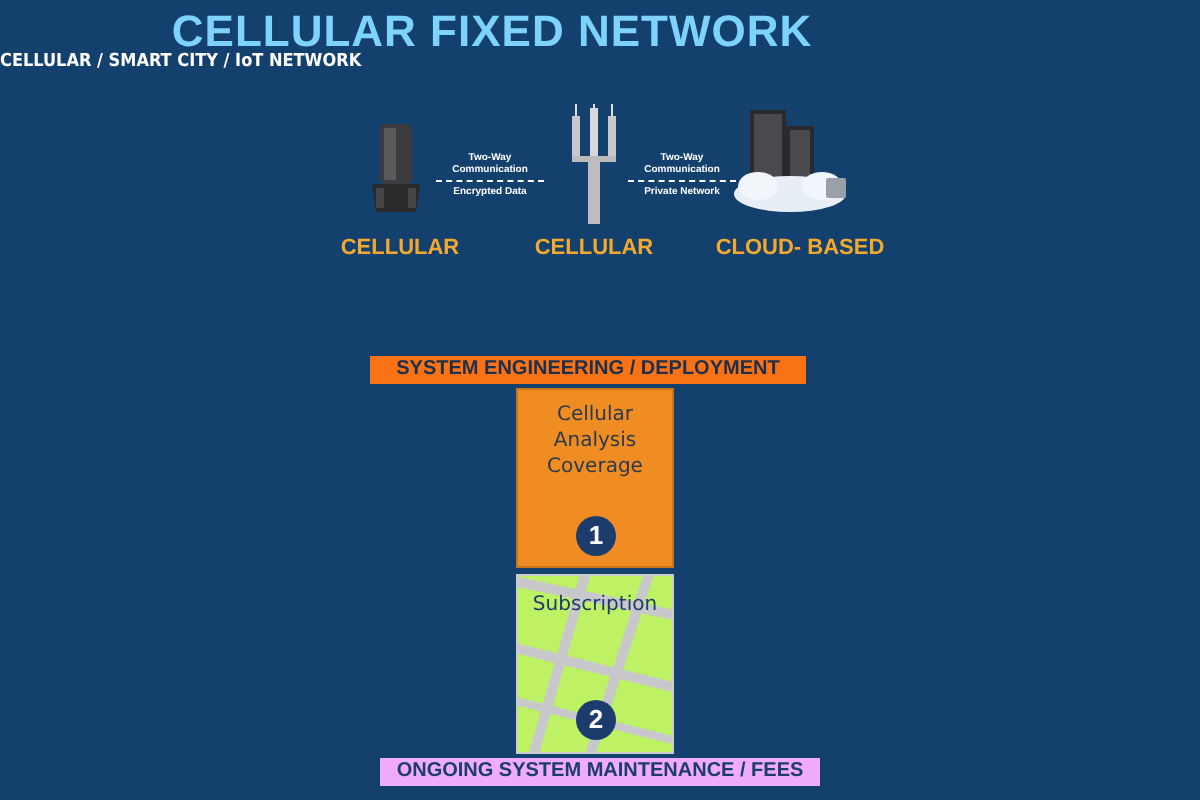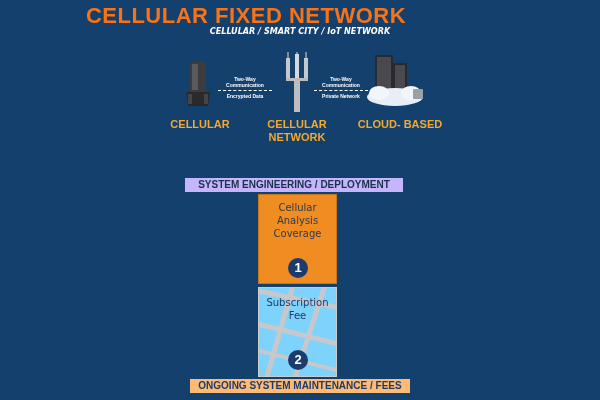--- a/index.html
+++ b/index.html
@@ -1,28 +1,28 @@
 <!DOCTYPE html>
 <html><head>
 <meta charset="utf-8">
 <style>
   html,body{margin:0;padding:0;}
   body{width:600px;height:400px;background:#14406e;position:relative;overflow:hidden;font-family:"Liberation Sans","DejaVu Sans",sans-serif;}
-  .title{position:absolute;top:3px;left:0;width:492px;text-align:center;color:#f97316;font-weight:bold;font-size:22px;letter-spacing:0.5px;}
-  .subtitle{position:absolute;top:26px;left:0;width:600px;text-align:center;color:#fff;font-weight:bold;font-size:9px;font-family:"DejaVu Sans Condensed","Liberation Sans",sans-serif;font-style:italic;}
+  .title{position:absolute;top:3px;left:0;width:492px;text-align:center;color:#7dd3fc;font-weight:bold;font-size:22px;letter-spacing:0.5px;}
+  .subtitle{position:absolute;top:26px;left:0;width:600px;text-align:left;color:#fff;font-weight:bold;font-size:9px;font-family:"DejaVu Sans Condensed","Liberation Sans",sans-serif;}
   .node-label{position:absolute;color:#f2a92e;font-weight:bold;font-size:11px;text-align:center;line-height:13px;}
   .conn{position:absolute;color:#fff;font-size:5px;text-align:center;font-weight:bold;}
   .conn .line{border-top:1px dashed #fff;margin:2px 0;}
-  .bar-top{position:absolute;left:185px;top:178px;width:218px;height:14px;background:#c4b5fd;color:#1d2f4a;font-weight:bold;font-size:10px;text-align:center;line-height:14px;}
+  .bar-top{position:absolute;left:185px;top:178px;width:218px;height:14px;background:#f97316;color:#1d2f4a;font-weight:bold;font-size:10px;text-align:center;line-height:14px;}
   .box1{position:absolute;left:258px;top:194px;width:77px;height:88px;background:#ef8c22;border:1px solid #c87418;}
   .box1 .txt{color:#2e3a4c;font-size:10px;text-align:center;line-height:13px;margin-top:6px;font-family:"DejaVu Sans","Liberation Sans",sans-serif;}
-  .box2{position:absolute;left:258px;top:287px;width:77px;height:88px;background:#7dd3fc;overflow:hidden;border:1px solid #ccc;}
+  .box2{position:absolute;left:258px;top:287px;width:77px;height:88px;background:#bef264;overflow:hidden;border:1px solid #ccc;}
   .box2 .txt{position:relative;color:#1d3c6e;font-size:10px;text-align:center;line-height:13px;margin-top:8px;font-family:"DejaVu Sans","Liberation Sans",sans-serif;}
   .badge{position:absolute;left:29px;width:20px;height:20px;border-radius:50%;background:#1d3c6e;color:#fff;font-weight:bold;font-size:13px;text-align:center;line-height:20px;}
-  .bar-bottom{position:absolute;left:190px;top:379px;width:220px;height:14px;background:#fdba74;color:#1d3c6e;font-weight:bold;font-size:10px;text-align:center;line-height:14px;}
+  .bar-bottom{position:absolute;left:190px;top:379px;width:220px;height:14px;background:#f0abfc;color:#1d3c6e;font-weight:bold;font-size:10px;text-align:center;line-height:14px;}
   .road{position:absolute;background:#c8c8cc;}
 </style>
 </head>
 <body>
 
 <div class="title">CELLULAR FIXED NETWORK</div>
 <div class="subtitle">CELLULAR / SMART CITY / IoT NETWORK</div>
 
 <svg style="position:absolute;left:182px;top:60px" width="32" height="50" viewBox="0 0 32 50">
   <rect x="8" y="2" width="16" height="30" rx="3" fill="#3c3c3e"></rect>
@@ -63,21 +63,20 @@
   <div>Two-Way Communication</div>
   <div class="line"></div>
   <div>Private Network</div>
 </div>
 
 <div class="node-label" style="left:160px;top:118px;width:80px;">
   <div>CELLULAR</div>
 </div>
 <div class="node-label" style="left:257px;top:118px;width:80px;">
   <div>CELLULAR</div>
-  <div>NETWORK</div>
 </div>
 <div class="node-label" style="left:345px;top:118px;width:110px;">
   <div>CLOUD- BASED</div>
 </div>
 
 <div class="bar-top">SYSTEM ENGINEERING / DEPLOYMENT</div>
 
 <div class="box1">
   <div class="txt">
     <div>Cellular</div>
@@ -88,18 +87,17 @@
 </div>
 
 <div class="box2">
   <div class="road" style="left:-10px;top:10px;width:110px;height:5px;transform:rotate(12deg);"></div>
   <div class="road" style="left:-10px;top:45px;width:110px;height:5px;transform:rotate(14deg);"></div>
   <div class="road" style="left:-10px;top:72px;width:110px;height:4px;transform:rotate(14deg);"></div>
   <div class="road" style="left:18px;top:-10px;width:5px;height:110px;transform:rotate(16deg);"></div>
   <div class="road" style="left:48px;top:-10px;width:5px;height:110px;transform:rotate(18deg);"></div>
   <div class="txt">
     <div>Subscription</div>
-    <div>Fee</div>
   </div>
   <div class="badge" style="top:62px;">2</div>
 </div>
 
 <div class="bar-bottom">ONGOING SYSTEM MAINTENANCE / FEES</div>
 
 </body></html>

